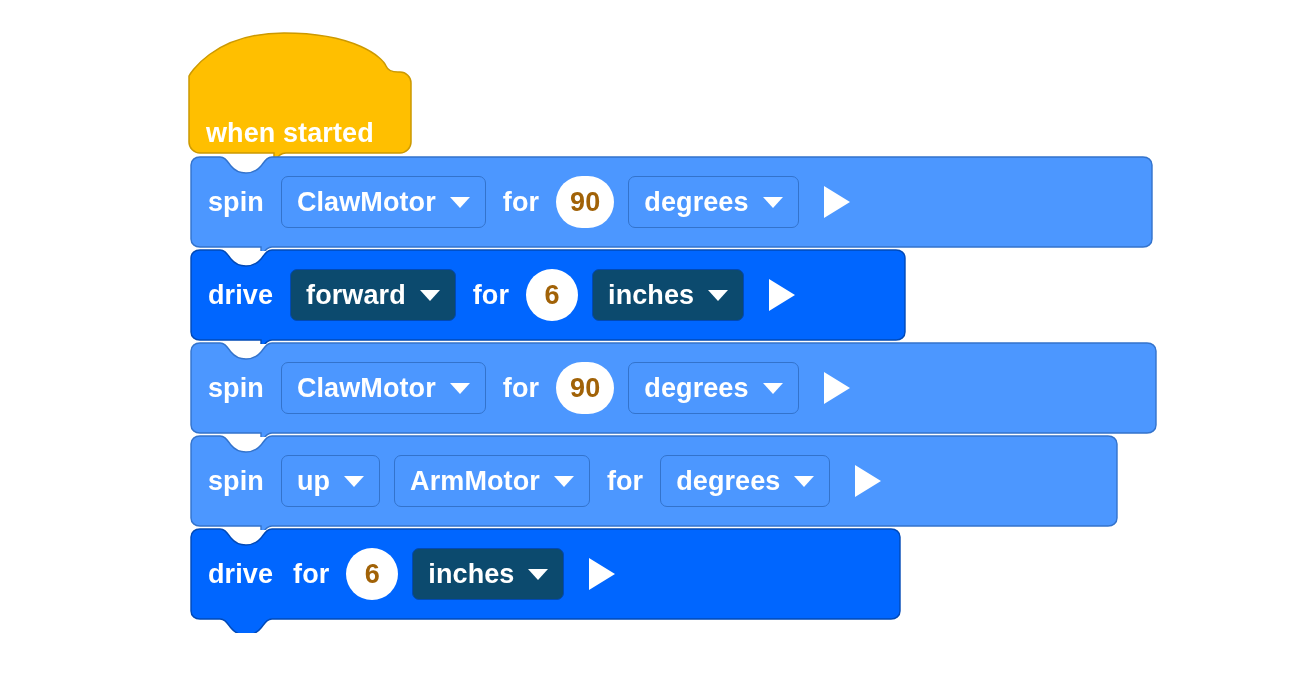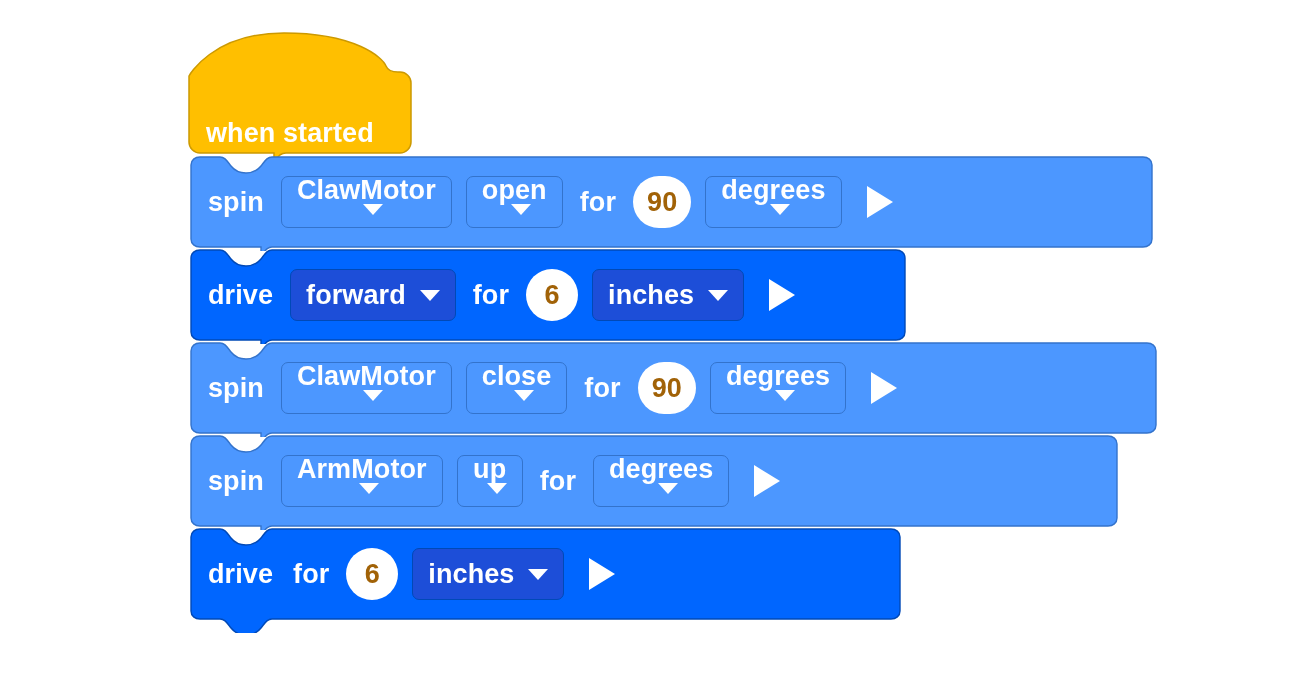--- a/index.html
+++ b/index.html
@@ -67,22 +67,22 @@
   
   .play{
     width:0;height:0;
     margin:0 22px 0 18px;
     border-top:16px solid transparent;
     border-bottom:16px solid transparent;
     border-left:26px solid #ffffff;
   }
 
   
-  .t-spin  .dd{background:#4C97FF;border:1px solid #3373CC;flex-direction:column;}
-  .t-drive .dd{background:#1d4ed8;border:1px solid #0049B7;text-align:right;}
+  .t-spin  .dd{background:#4C97FF;border:1px solid #3373CC;}
+  .t-drive .dd{background:#0c4a6e;border:1px solid #0049B7;text-align:right;}
 </style>
 </head>
 <body>
 
 <div id="workspace">
 
   <div class="block" id="hat-block" style="left:188px;top:32px;width:224px;height:128px;">
     <svg class="blocksvg" width="224" height="128" viewBox="0 0 224 128">
       <path d="M1,110 L1,44 C1,44 24,1 96,1 C168,1 195,26 198,34
                C200,39 205,40 210,40 L212,40 C218,40 223,45 223,51
@@ -101,24 +101,20 @@
                C45,15 50,17 56,17 C62,17 67,15 71,10 C75,5 77,1 82,1
                L953,1 C958,1 962,4 962,9 L962,83 C962,88 958,91 953,91
                L82,91 C77,91 75,95 71,100 L71,91 L10,91 C5,91 1,88 1,83 Z" fill="#4C97FF" stroke="#3373CC" stroke-width="1.4"></path>
     </svg>
     <div class="content">
       <span class="kw first">spin</span>
       <div class="dd">
         <span class="lbl">ClawMotor</span>
         <span class="caret"></span>
       </div>
-      <div class="dd">
-        <span class="lbl">open</span>
-        <span class="caret"></span>
-      </div>
       <span class="kw">for</span>
       <div class="num">90</div>
       <div class="dd">
         <span class="lbl">degrees</span>
         <span class="caret"></span>
       </div>
       <span class="play"></span>
     </div>
   </div>
 
@@ -151,49 +147,45 @@
                C45,15 50,17 56,17 C62,17 67,15 71,10 C75,5 77,1 82,1
                L957,1 C962,1 966,4 966,9 L966,83 C966,88 962,91 957,91
                L82,91 C77,91 75,95 71,100 L71,91 L10,91 C5,91 1,88 1,83 Z" fill="#4C97FF" stroke="#3373CC" stroke-width="1.4"></path>
     </svg>
     <div class="content">
       <span class="kw first">spin</span>
       <div class="dd">
         <span class="lbl">ClawMotor</span>
         <span class="caret"></span>
       </div>
-      <div class="dd">
-        <span class="lbl">close</span>
-        <span class="caret"></span>
-      </div>
       <span class="kw">for</span>
       <div class="num">90</div>
       <div class="dd">
         <span class="lbl">degrees</span>
         <span class="caret"></span>
       </div>
       <span class="play"></span>
     </div>
   </div>
 
   <div class="block t-spin" style="left:190px;top:435px;width:928px;height:92px;">
     <svg class="blocksvg" width="928" height="95" viewBox="0 0 928 95">
       <path d="M1,9 C1,4 5,1 10,1 L26,1 L30,1 C35,1 37,5 41,10
                C45,15 50,17 56,17 C62,17 67,15 71,10 C75,5 77,1 82,1
                L918,1 C923,1 927,4 927,9 L927,83 C927,88 923,91 918,91
                L82,91 C77,91 75,95 71,100 L71,91 L10,91 C5,91 1,88 1,83 Z" fill="#4C97FF" stroke="#3373CC" stroke-width="1.4"></path>
     </svg>
     <div class="content">
       <span class="kw first">spin</span>
       <div class="dd">
+        <span class="lbl">up</span>
+        <span class="caret"></span>
+      </div>
+      <div class="dd">
         <span class="lbl">ArmMotor</span>
-        <span class="caret"></span>
-      </div>
-      <div class="dd">
-        <span class="lbl">up</span>
         <span class="caret"></span>
       </div>
       <span class="kw">for</span>
       <div class="dd">
         <span class="lbl">degrees</span>
         <span class="caret"></span>
       </div>
       <span class="play"></span>
     </div>
   </div>

